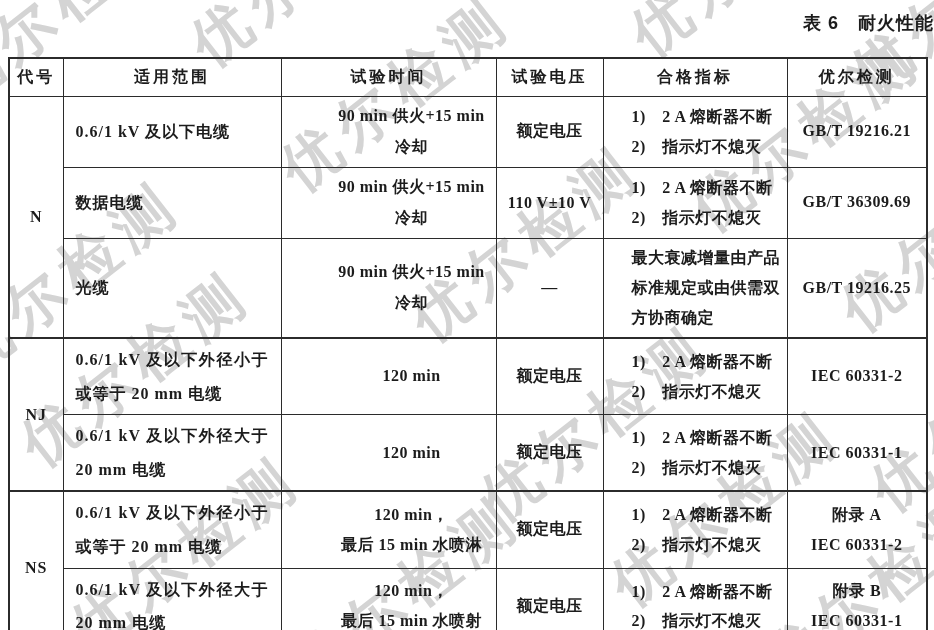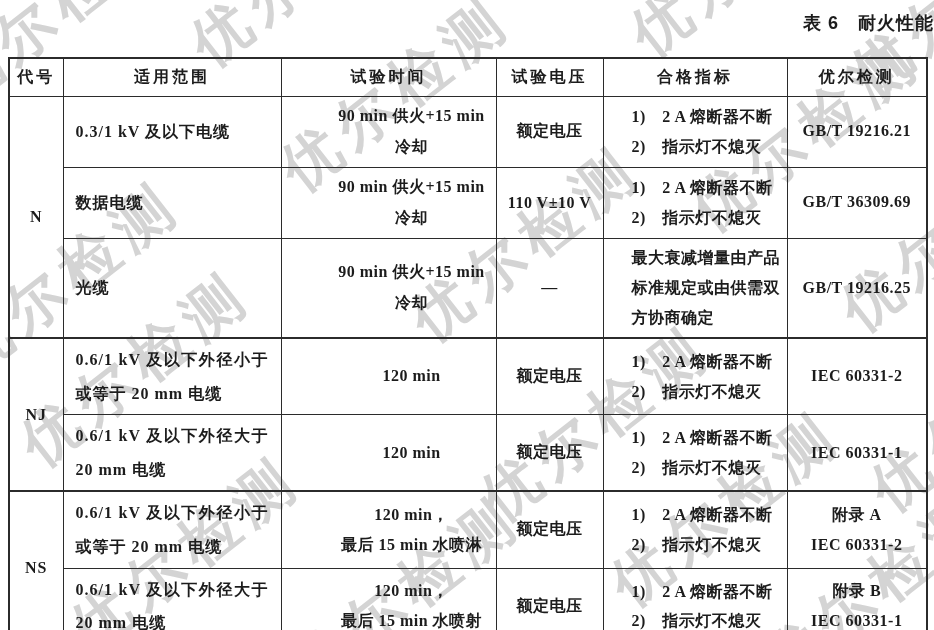--- a/index.html
+++ b/index.html
@@ -88,21 +88,21 @@
           <th>适用范围</th>
           <th>试验时间</th>
           <th>试验电压</th>
           <th>合格指标</th>
           <th>优尔检测</th>
         </tr>
     </thead>
     <tbody>
         <tr style="height: 71px;">
           <td class="code" rowspan="3">N</td>
-          <td class="scope">0.3/1 kV 及以下电缆</td>
+          <td class="scope">0.6/1 kV 及以下电缆</td>
           <td class="time">
             <div>90 min 供火+15 min 冷却</div>
           </td>
           <td class="voltage">额定电压</td>
           <td class="criteria">
             <div>1)　2 A 熔断器不断</div>
             <div>2)　指示灯不熄灭</div>
           </td>
           <td class="method">
             <div>GB/T 19216.21</div>

